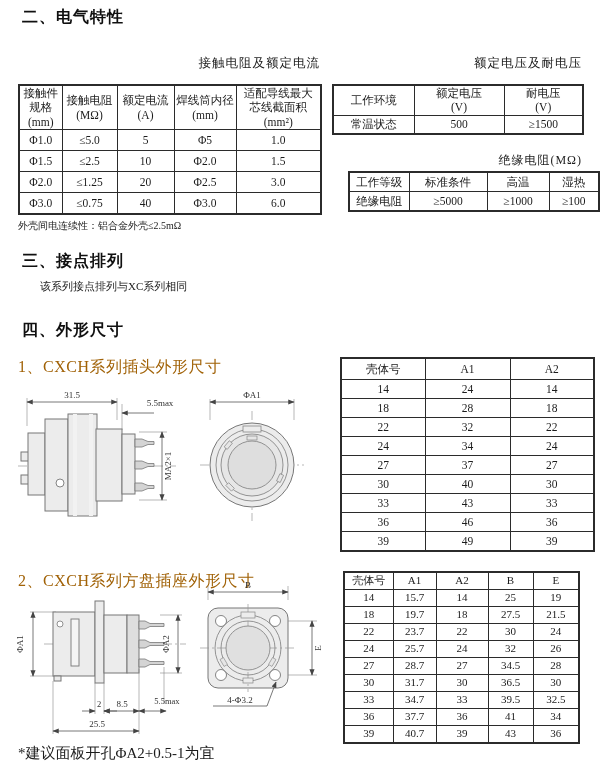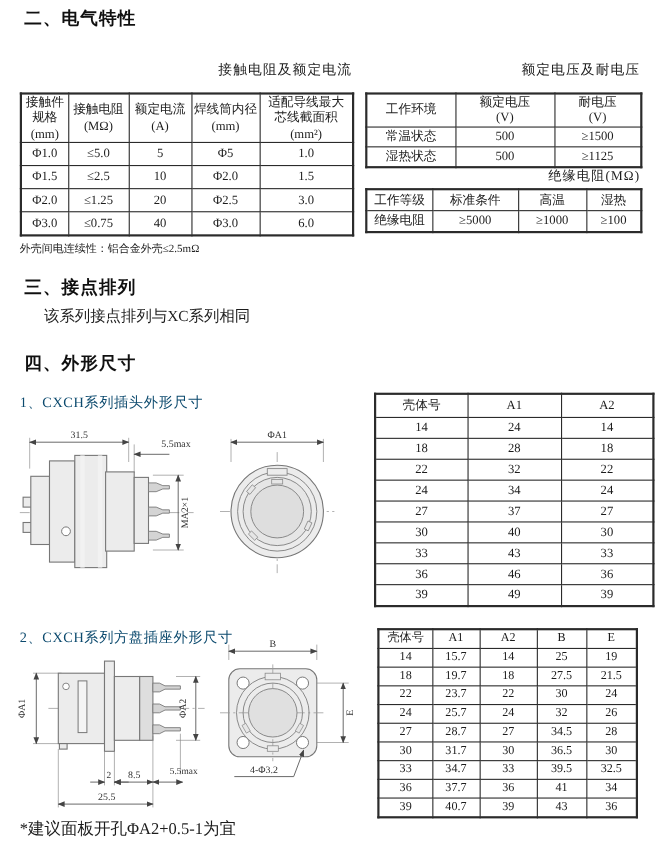--- a/index.html
+++ b/index.html
@@ -6,38 +6,38 @@
   body{
     width:607px;height:776px;position:relative;background:#ffffff;
     font-family:"Liberation Serif","DejaVu Serif",serif;color:#222;
     overflow:hidden;
   }
   .sec-heading{
     position:absolute;font-family:"DejaVu Sans","Liberation Sans",sans-serif;
     font-weight:bold;font-size:16px;color:#101010;letter-spacing:1px;white-space:nowrap;
   }
   .tbl-title{position:absolute;font-size:12.5px;color:#1c1c1c;text-align:right;letter-spacing:1px;white-space:nowrap;}
-  .plain-text{position:absolute;font-size:14px;color:#1c1c1c;white-space:nowrap;}
-  .sub-label{position:absolute;font-size:13px;color:#0c4a6e;white-space:nowrap;letter-spacing:0.5px;}
+  .plain-text{position:absolute;font-size:11px;color:#1c1c1c;white-space:nowrap;}
+  .sub-label{position:absolute;font-size:16px;color:#a16207;white-space:nowrap;letter-spacing:0.5px;}
   table.tbl{
     position:absolute;border-collapse:collapse;table-layout:fixed;background:#fff;
     border:2px solid #2b2b2b;
   }
   .tbl th,.tbl td{
     border:1px solid #2b2b2b;text-align:center;vertical-align:middle;
     font-size:11.5px;font-weight:normal;padding:0;line-height:1.25;color:#1c1c1c;
   }
   .tbl th{white-space:pre-line;}
   #contact-table{left:18px;top:84px;width:302px;}
   #contact-table th{height:41px;}
   #contact-table td{height:20px;}
   #voltage-table{left:332px;top:84px;width:250px;}
   #voltage-table th{height:26px;}
   #voltage-table td{height:17px;}
-  #insul-table{left:332px;top:171px;width:250px;}
+  #insul-table{left:348px;top:171px;width:250px;}
   #insul-table th{height:18px;}
   #insul-table td{height:18px;}
   #plugdim-table{left:340px;top:357px;width:253px;}
   #plugdim-table th{height:20px;}
   #plugdim-table td{height:18px;}
   #socketdim-table{left:343px;top:571px;width:235px;}
   #socketdim-table th{height:16px;}
   #socketdim-table td{height:16px;}
   #socketdim-table th,#socketdim-table td{font-size:11px;}
   svg.drawing{position:absolute;}
@@ -128,25 +128,20 @@
         <th>耐电压
 (V)</th>
       </tr>
     </thead>
     <tbody>
       <tr>
         <td>常温状态</td>
         <td>500</td>
         <td>≥1500</td>
       </tr>
-      <tr>
-        <td>湿热状态</td>
-        <td>500</td>
-        <td>≥1125</td>
-      </tr>
     </tbody>
   </table>
 
 <div class="tbl-title" style="left:332px;top:152px;width:250px;font-size:12px;">绝缘电阻(MΩ)</div>
 <table class="tbl" id="insul-table">
   <colgroup>
       <col style="width:60px">
       <col style="width:78px">
       <col style="width:62px">
       <col style="width:50px">

